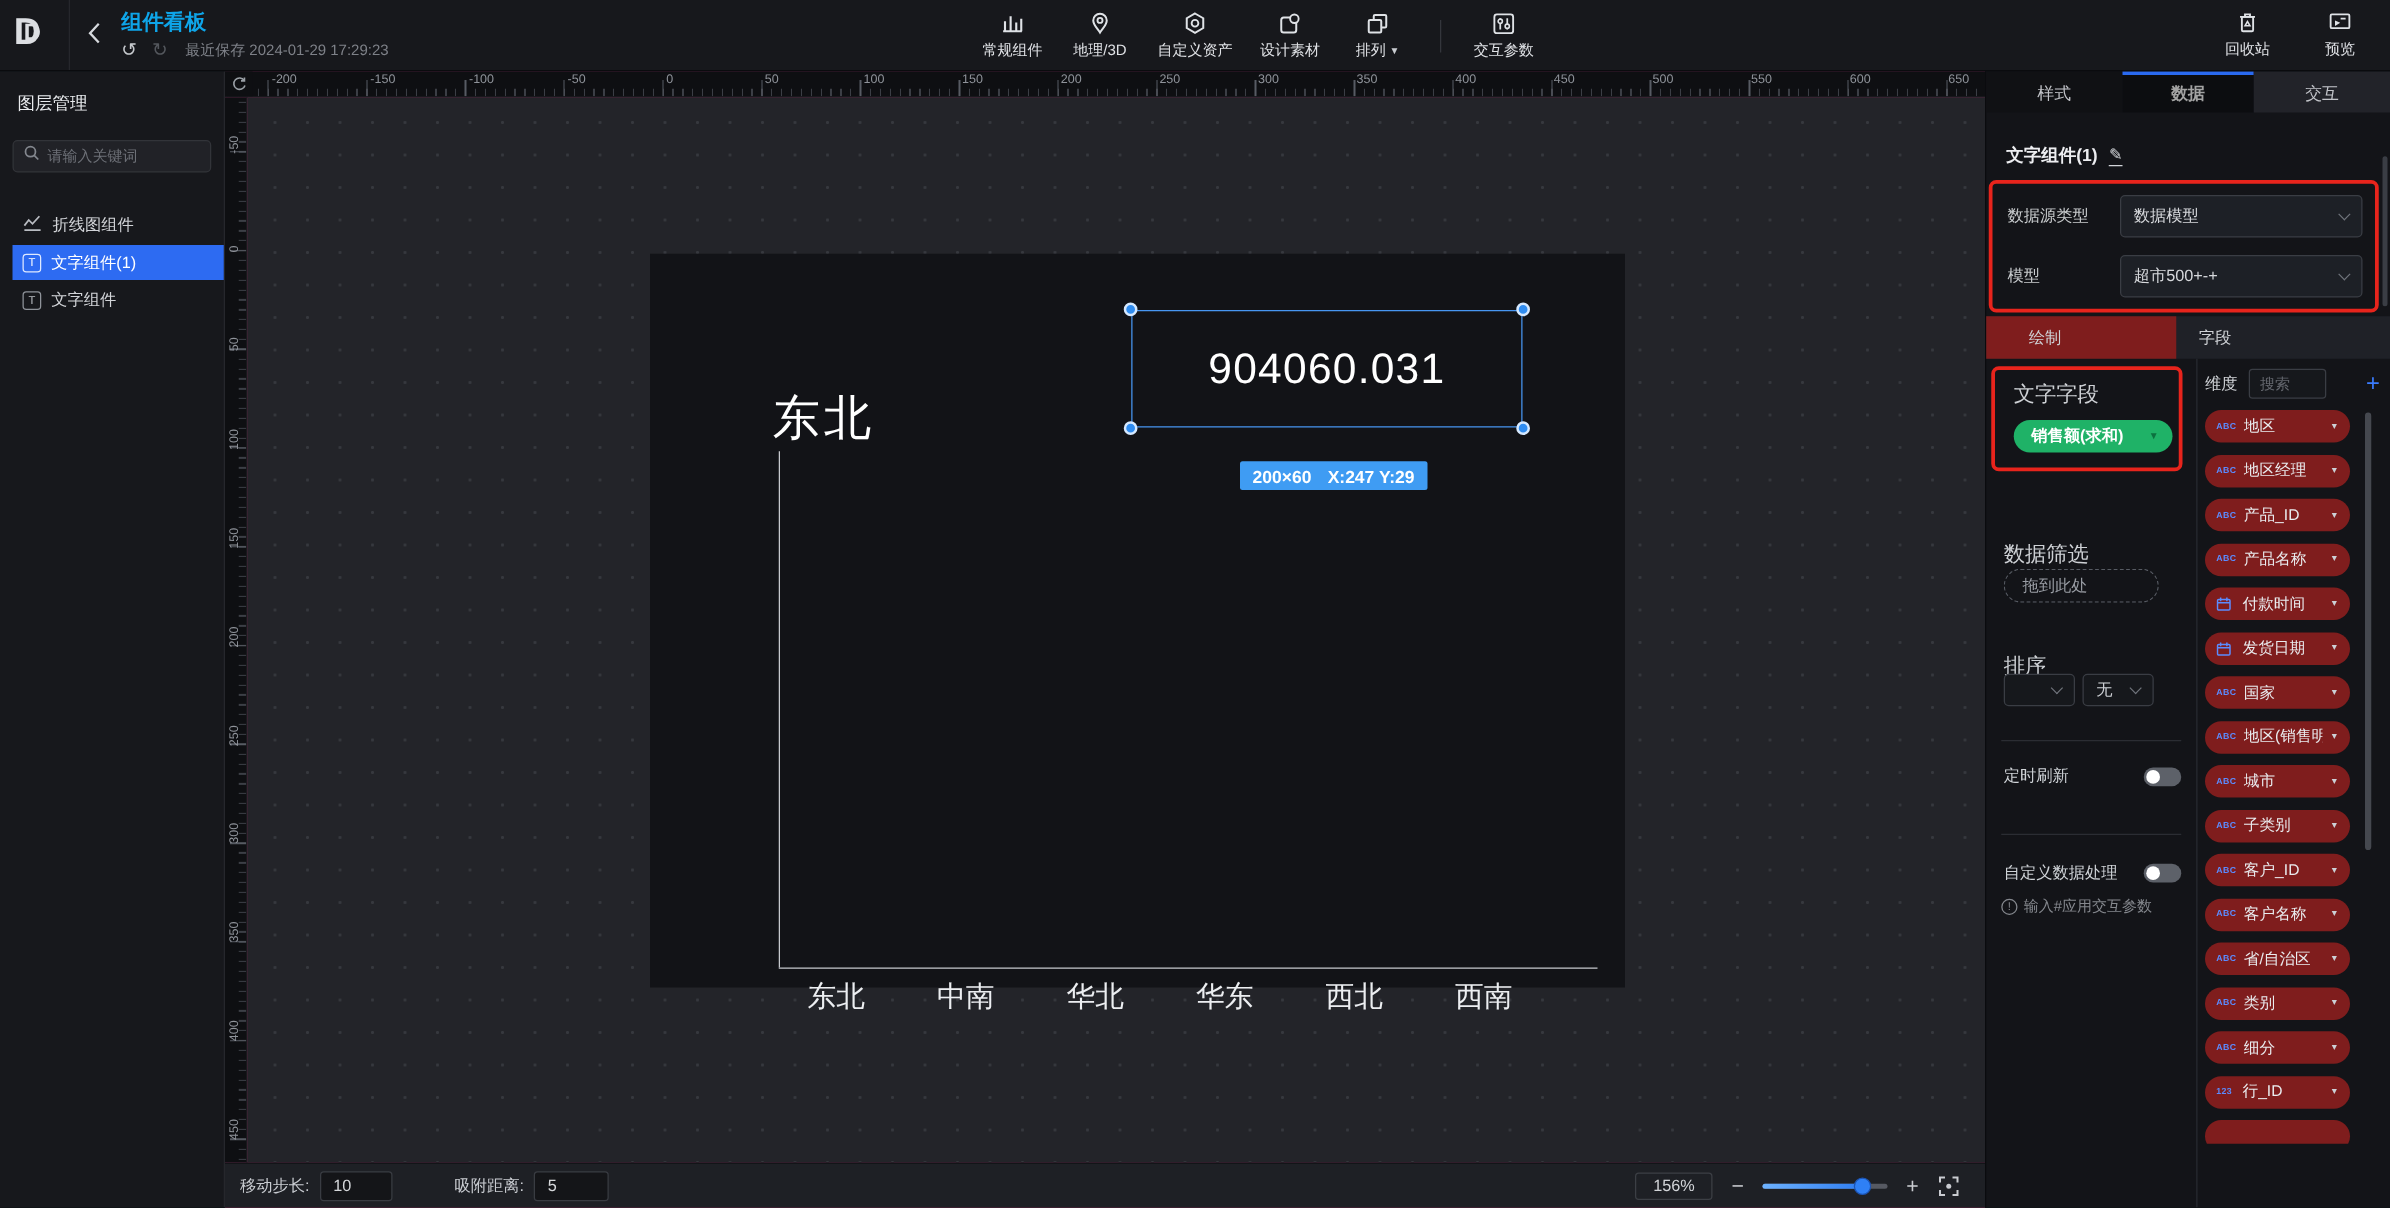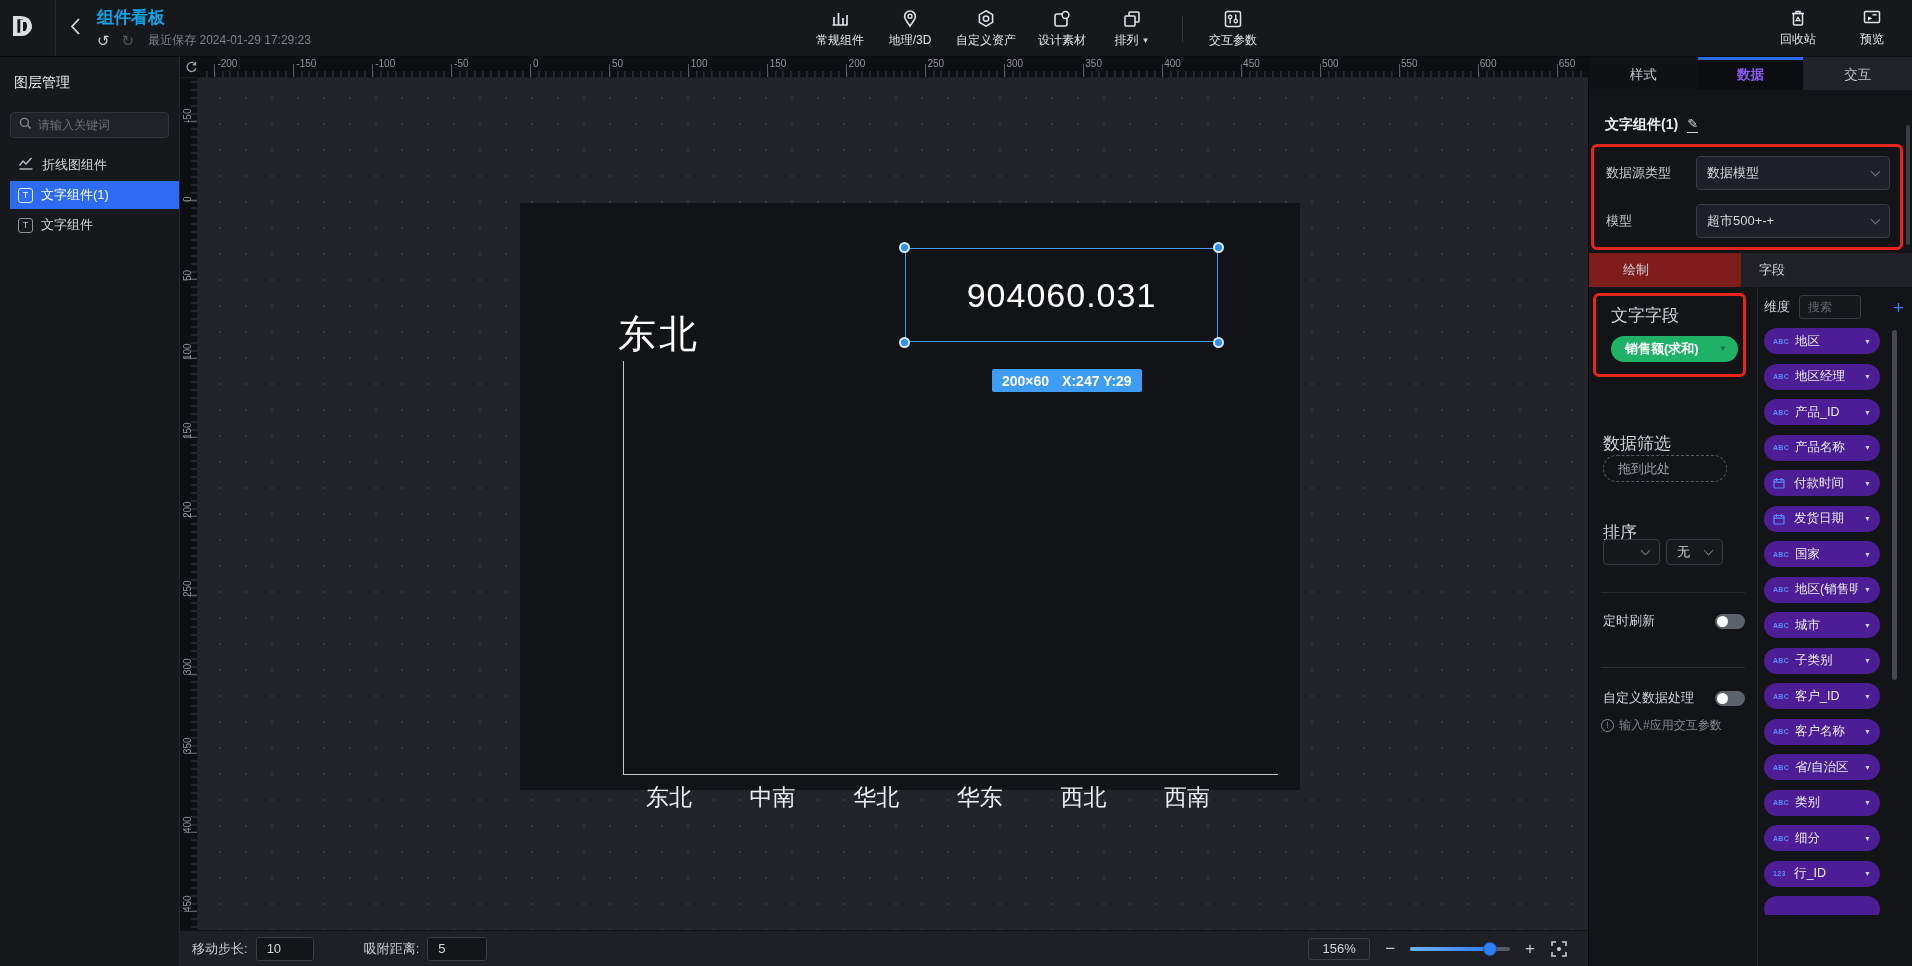--- a/index.html
+++ b/index.html
@@ -13,36 +13,36 @@
   .logo-tile { width:56px; height:56px; border-right:1px solid #26272c; position:relative; flex:0 0 auto; cursor:pointer; }
   .logo-d1 { position:absolute; left:11px; top:9px; font-size:30px; font-weight:600; color:#dcdee2; }
   .logo-d2 { position:absolute; left:19px; top:16px; font-size:19px; font-weight:700; color:#dcdee2; }
   .back-btn { margin-left:14px; background:none; border:none; cursor:pointer; display:flex; align-items:center; }
   .title-block { margin-left:16px; }
   .doc-title { font-size:17px; font-weight:600; color:#0ea5e9; line-height:1; margin-top:2px; }
   .save-row { display:flex; align-items:center; margin-top:6px; }
   .undo { font-size:15px; color:#c6c9cd; cursor:pointer; line-height:1; }
   .redo { font-size:15px; color:#54575d; cursor:pointer; line-height:1; margin-left:12px; }
   .saved { font-size:12px; color:#7e8188; margin-left:14px; }
-  .tools { position:absolute; left:816px; top:0; height:57px; display:flex; align-items:center; gap:22px; }
+  .tools { position:absolute; left:786px; top:0; height:57px; display:flex; align-items:center; gap:22px; }
   .tool { display:flex; flex-direction:column; align-items:center; gap:3px; cursor:pointer; min-width:48px; }
   .tool svg { display:block; }
   .tlabel { font-size:12px; color:#e0e2e6; display:flex; align-items:center; gap:3px; white-space:nowrap; }
   .tcaret { font-size:8px; color:#c9ccd1; }
   .tool-sep { width:1px; height:26px; background:#34363c; margin:0 4px; }
   .right-tools { margin-left:auto; padding-right:16px; display:flex; gap:26px; }
 
   
   .sidebar { position:absolute; left:0; top:57px; width:180px; height:909px; background:#17181c;
     border-right:1px solid #26272c; z-index:8; }
   .sb-title { padding:17px 0 0 14px; font-size:14px; color:#e9ebee; }
   .sb-search { margin:20px 10px 0 10px; height:26px; background:#212227; border:1px solid #323439;
     border-radius:4px; display:flex; align-items:center; padding:0 8px; gap:6px; cursor:text; }
   .sb-search .ph { font-size:12px; color:#6d7077; }
-  .layers { margin-top:13px;text-align:center; }
+  .layers { margin-top:28px;text-align:center; }
   .layer { height:28px; display:flex; align-items:center; gap:8px; padding-left:18px;
     font-size:13px; color:#d2d4d8; cursor:pointer; margin-bottom:2px; }
   .layer.selected { background:#2d6bf2; color:#fff; margin-left:10px; padding-left:8px; }
   .ticon-t { width:15px; height:15px; border:1px solid #8f939a; border-radius:3px; font-size:9px;
     display:grid; place-items:center; color:#b9bcc2; flex:0 0 auto; }
   .layer.selected .ticon-t { border-color:#dfe9ff; color:#fff; }
 
   
   .canvas-wrap { position:absolute; left:180px; top:57px; width:1408px; height:909px; background:#ec4899; }
   .hruler { position:absolute; left:0; top:0; width:1408px; height:21px; background:#0e0f12;
@@ -103,21 +103,21 @@
 
   
   .panel { position:absolute; left:1588px; top:57px; width:324px; height:909px; background:#131418;
     border-left:1px solid #0a0b0e; z-index:8; }
   .ptabs { display:flex; height:33px; }
   .ptab { display:grid; place-items:center; font-size:13.5px; color:#c2c4c9; background:#101114;
     border-top:3px solid transparent; cursor:pointer; }
   .ptab:nth-of-type(1) { width:109px; }
   .ptab:nth-of-type(2) { width:106px; }
   .ptab:nth-of-type(3) { width:109px; background:#222329; }
-  .ptab.selected { background:#0c0d10; color:#8b5cf6; border-top-color:#2a6af0; font-weight:600; }
+  .ptab.selected { background:#0c0d10; color:#a3a3a3; border-top-color:#2a6af0; font-weight:600; }
   .pbody { position:absolute; left:0; top:33px; right:0; bottom:0; }
   .comp-title-row { position:absolute; left:16px; top:26px; display:flex; align-items:center; gap:9px; }
   .comp-title { font-size:14px; font-weight:700; color:#edeef1; }
   .pencil { font-size:13px; color:#d2d5d9; border-bottom:1px solid #d2d5d9; line-height:1.1; cursor:pointer; }
   .redbox { border:3px solid #e8241c; border-radius:6px; }
   .redbox1 { position:absolute; left:2px; top:54px; width:312px; height:106px; padding:9px 10px 9px 12px;
     display:flex; flex-direction:column; justify-content:space-between; }
   .form-row { display:flex; align-items:center; height:34px; }
   .flabel { width:90px; font-size:13px; color:#c9ccce; flex:0 0 auto; }
   .select { height:34px; background:#1d2026; border:1px solid #3a3d44; border-radius:4px;
@@ -156,21 +156,21 @@
     font-size:12px; color:#85888e; }
   .info-i { width:13px; height:13px; border-radius:50%; border:1px solid #85888e; font-size:9px;
     display:grid; place-items:center; line-height:1; flex:0 0 auto; }
   .dim-row { position:absolute; left:6px; right:8px; top:8px; display:flex; align-items:center; gap:9px; }
   .dim-label { font-size:13px; color:#d2d5d9; padding-left:0; }
   .dim-search { width:62px; height:24px; border:1px solid #3a3d44; border-radius:3px; background:#16181c;
     display:flex; align-items:center; padding-left:8px; cursor:text; }
   .dim-search .ph { font-size:12px; color:#63666d; }
   .dim-plus { margin-left:auto; font-size:19px; color:#3a7bfd; cursor:pointer; line-height:1; }
   .fields { position:absolute; left:6px; top:41px; width:122px; height:587px; overflow:hidden; }
-  .fpill { width:116px; height:26px; border-radius:13px; background:#4c1d95; margin-bottom:9.5px;
+  .fpill { width:116px; height:26px; border-radius:13px; background:#7f1d1d; margin-bottom:9.5px;
     display:flex; align-items:center; padding:0 9px; gap:6px; cursor:pointer; }
   .fbadge { font-size:7px; font-weight:700; color:#5b8cff; min-width:15px; letter-spacing:0.3px; flex:0 0 auto; }
   .fbadge.cal { display:flex; }
   .fname { font-size:12.5px; color:#e9ebee; flex:1; white-space:nowrap; overflow:hidden; max-width:66px; }
   .fcaret { font-size:7px; color:#ccd0d6; margin-left:auto; flex:0 0 auto; }
   .fscroll { position:absolute; left:134px; top:43px; width:5px; height:350px; background:#45484f;
     border-radius:3px; cursor:pointer; }
   .pscroll { position:absolute; right:2px; top:68px; width:4px; height:120px; background:#3a3d44;
     border-radius:2px; cursor:pointer; }
 </style>

